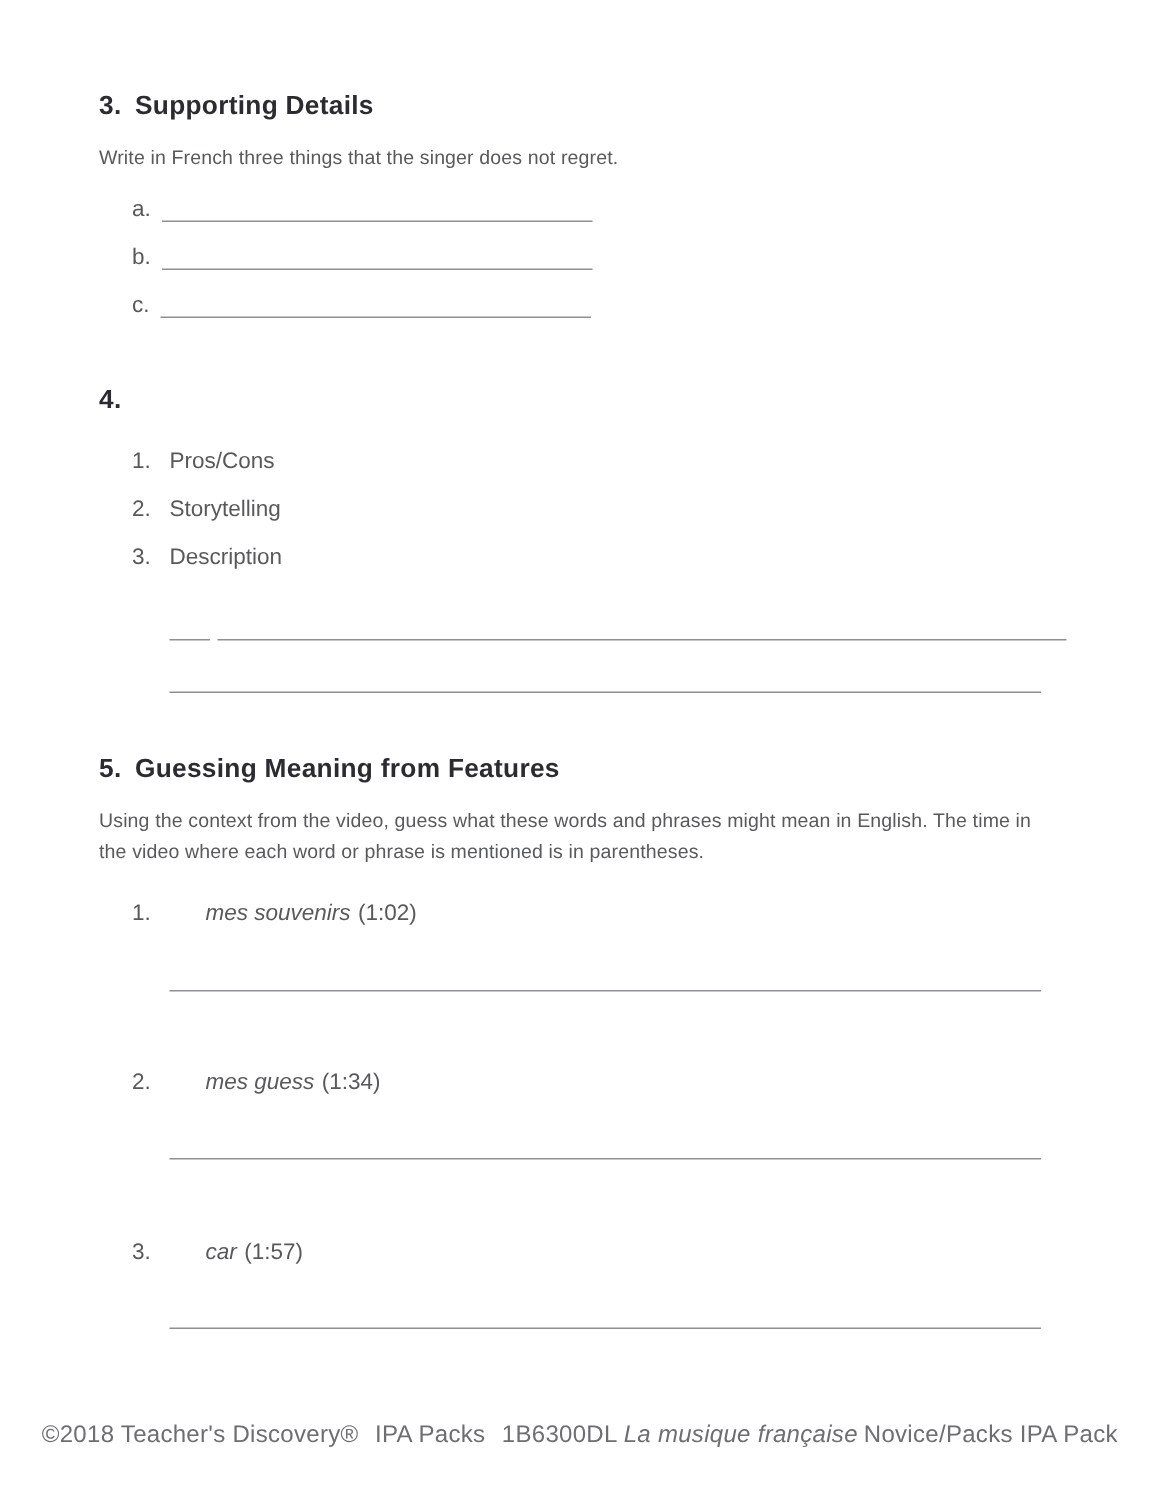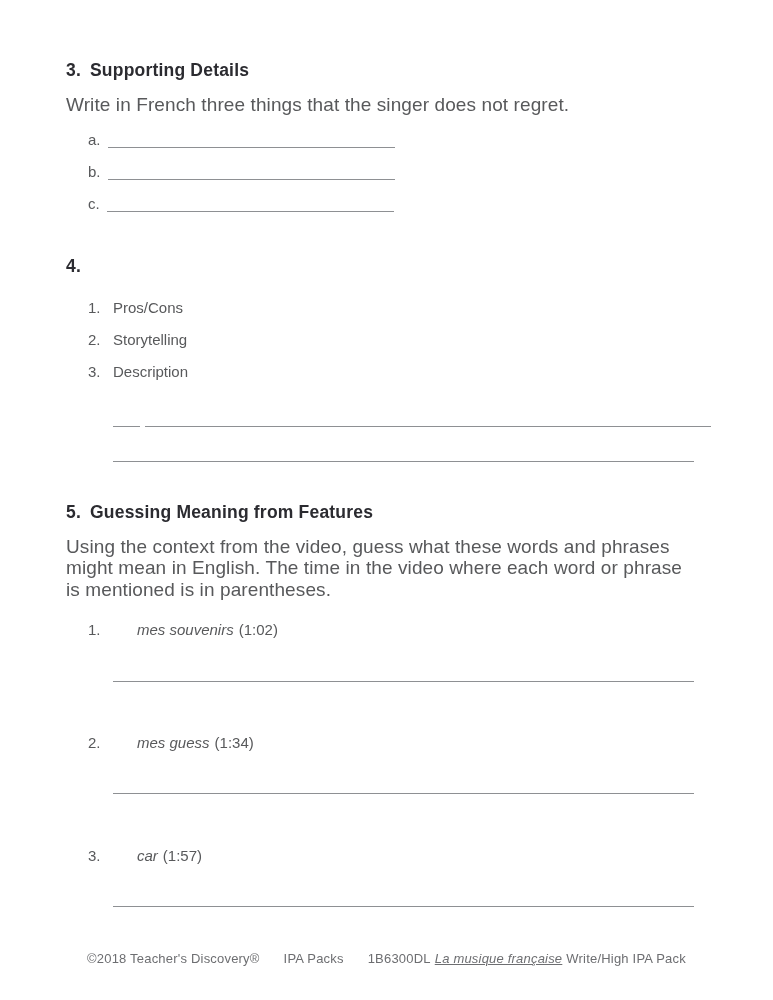--- a/index.html
+++ b/index.html
@@ -24,21 +24,21 @@
     font-size: 17.5px;
     font-weight: bold;
     color: #2b2b30;
     letter-spacing: 0.2px;
     display: flex;
     line-height: 1.2;
   }
   .heading .h-num { width: 24px; flex: 0 0 auto; }
   .body-text {
     margin: 13px 0 0 0;
-    font-size: 19px;
+    font-size: 13px;
     line-height: 21.5px;
     letter-spacing: 0.1px;
     color: #58595b;
   }
   
   .blanks { margin-top: 10px; margin-left: 22px; }
   .blank-row {
     display: flex;
     align-items: flex-end;
     height: 22px;
@@ -113,27 +113,27 @@
   .vi-3 .vocab-line { margin-top: 40px; }
   
   .footer {
     position: absolute;
     left: 0;
     bottom: 34px;
     width: 773px;
     display: flex;
     justify-content: center;
     align-items: baseline;
-    gap: 24px;
-    font-size: 13px;
+    gap: 11px;
+    font-size: 16px;
     letter-spacing: 0.2px;
     color: #6d6e71;
   }
   .footer .seg3 { display: inline-flex; gap: 4px; }
-  .footer i { font-style: italic; text-decoration: underline; }
+  .footer i { font-style: italic; }
 </style>
 </head>
 <body>
 
 <div class="page">
   <div class="content">
 
     <section class="section-3">
       <h2 class="heading">
         <span class="h-num">3.</span>
@@ -221,16 +221,16 @@
       </div>
     </section>
   </div>
 
   <div class="footer">
     <span>©2018 Teacher's Discovery®</span>
     <span>IPA Packs</span>
     <span class="seg3">
       <span>1B6300DL</span>
       <i>La musique française</i>
-      <span>Write/High IPA Pack</span>
+      <span>Novice/Packs IPA Pack</span>
     </span>
   </div>
 </div>
 
 </body></html>

